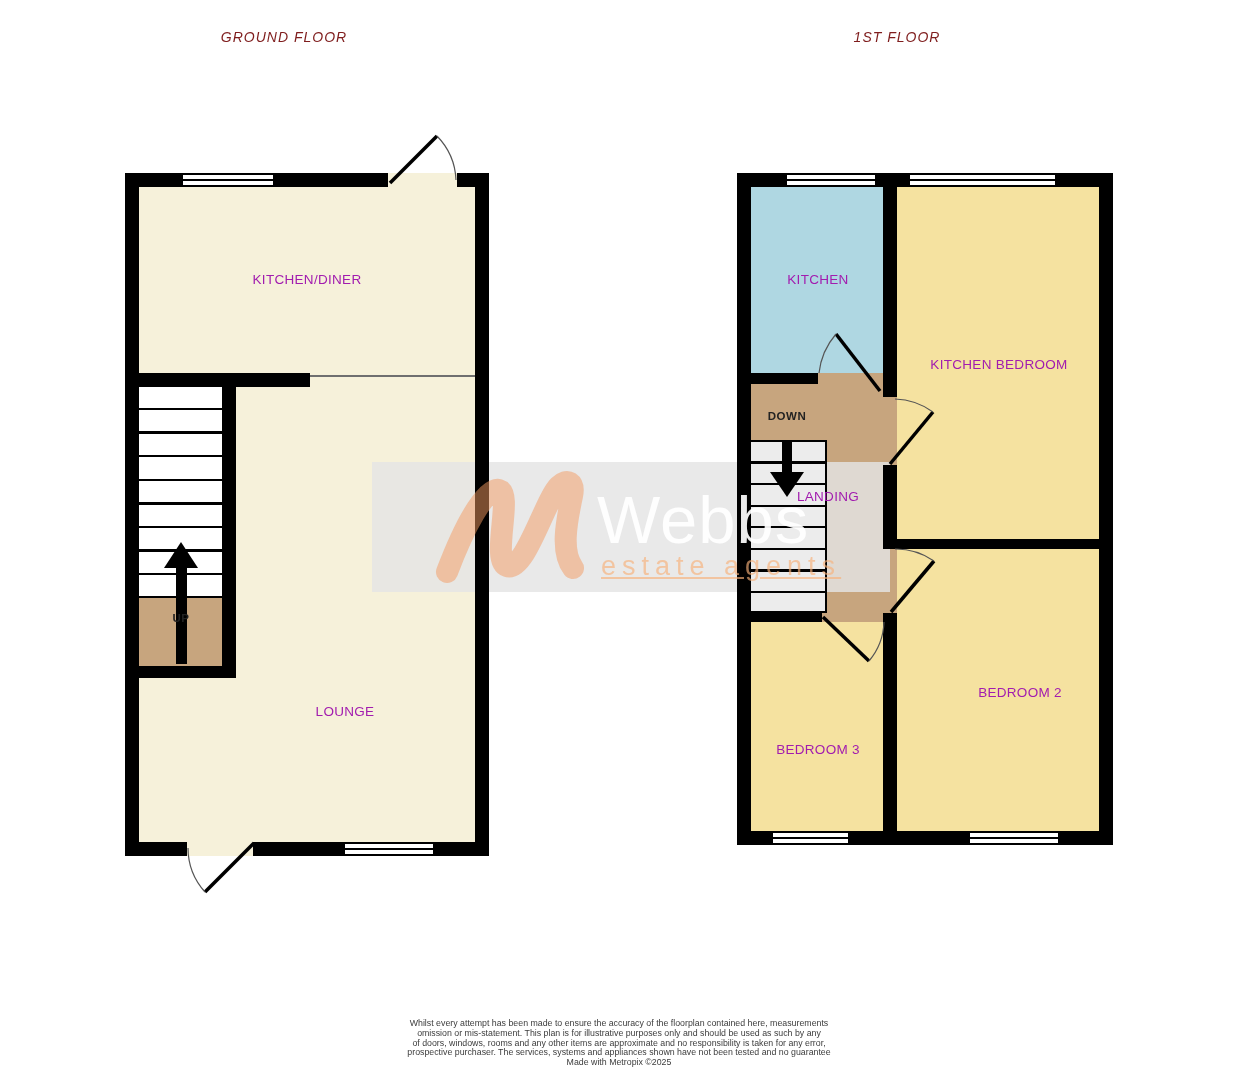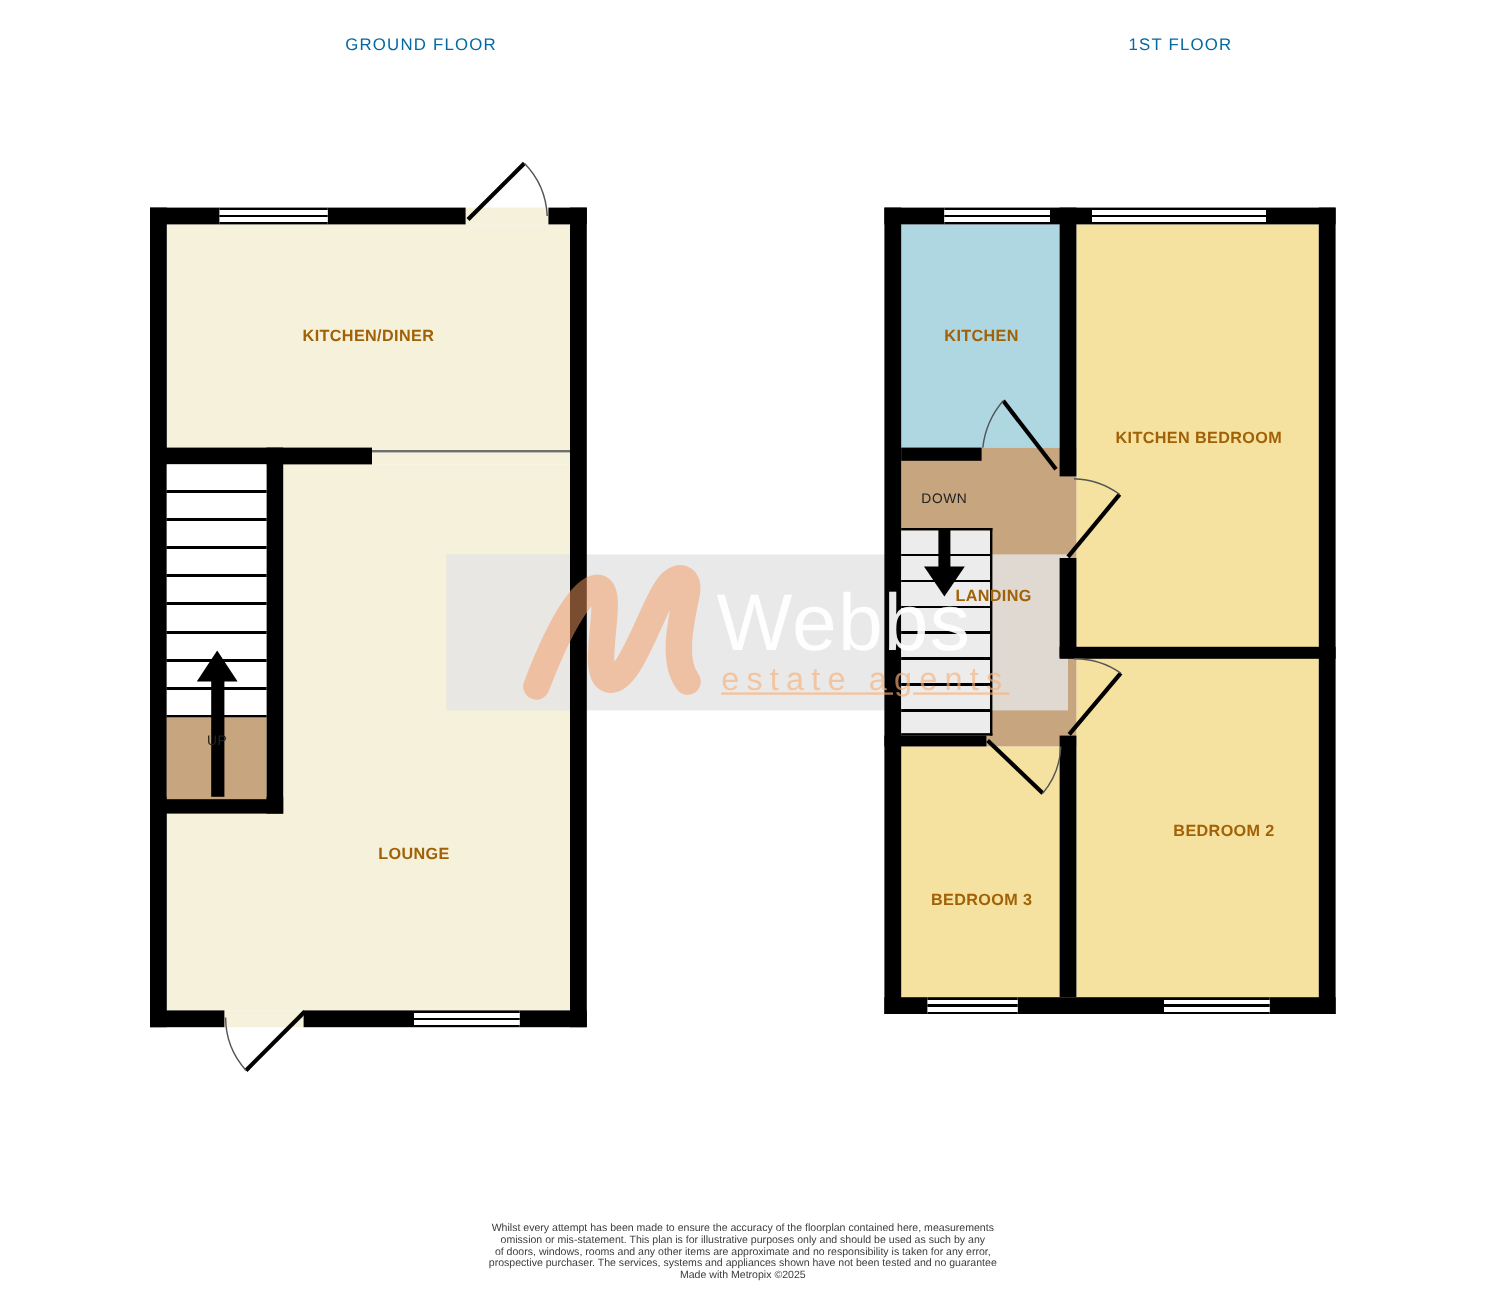--- a/index.html
+++ b/index.html
@@ -36,24 +36,24 @@
 
   
   .shaft{position:absolute;background:#000;z-index:3;}
   .head-up{position:absolute;width:0;height:0;z-index:3;
      border-left:17px solid transparent;border-right:17px solid transparent;border-bottom:26px solid #000;}
   .head-down{position:absolute;width:0;height:0;z-index:3;
      border-left:17px solid transparent;border-right:17px solid transparent;border-top:25px solid #000;}
 
   
   .lbl{position:absolute;width:220px;margin-left:-110px;text-align:center;
-       font-size:13.5px;font-weight:bold;color:#a16207;letter-spacing:.3px;white-space:nowrap;}
-  .lbl.small{font-size:11.5px;font-weight:normal;color:#222;letter-spacing:.5px;}
-  .title{position:absolute;width:260px;margin-left:-130px;text-align:right;z-index:5;
-         font-size:14px;color:#0369a1;letter-spacing:1px;white-space:nowrap;}
+       font-size:13.5px;font-weight:normal;color:#a21caf;letter-spacing:.3px;white-space:nowrap;}
+  .lbl.small{font-size:11.5px;font-weight:bold;color:#222;letter-spacing:.5px;}
+  .title{position:absolute;width:260px;margin-left:-130px;text-align:center;z-index:5;
+         font-size:14px;color:#7f1d1d;letter-spacing:1px;white-space:nowrap;font-style:italic;}
 
   
   .wm-box{position:absolute;left:372px;top:462px;width:518px;height:130px;
           background:rgba(228,228,228,0.82);}
   .wm-brand{position:absolute;left:597px;top:486px;z-index:4;font-size:67px;line-height:1;
             color:rgba(255,255,255,0.92);letter-spacing:1px;}
   .wm-tag{position:absolute;left:601px;top:553px;z-index:4;font-size:27px;line-height:1;
           color:rgba(247,177,121,0.65);letter-spacing:6px;text-decoration:underline;}
   .wm-w{position:absolute;left:433px;top:460px;z-index:4;}
 

